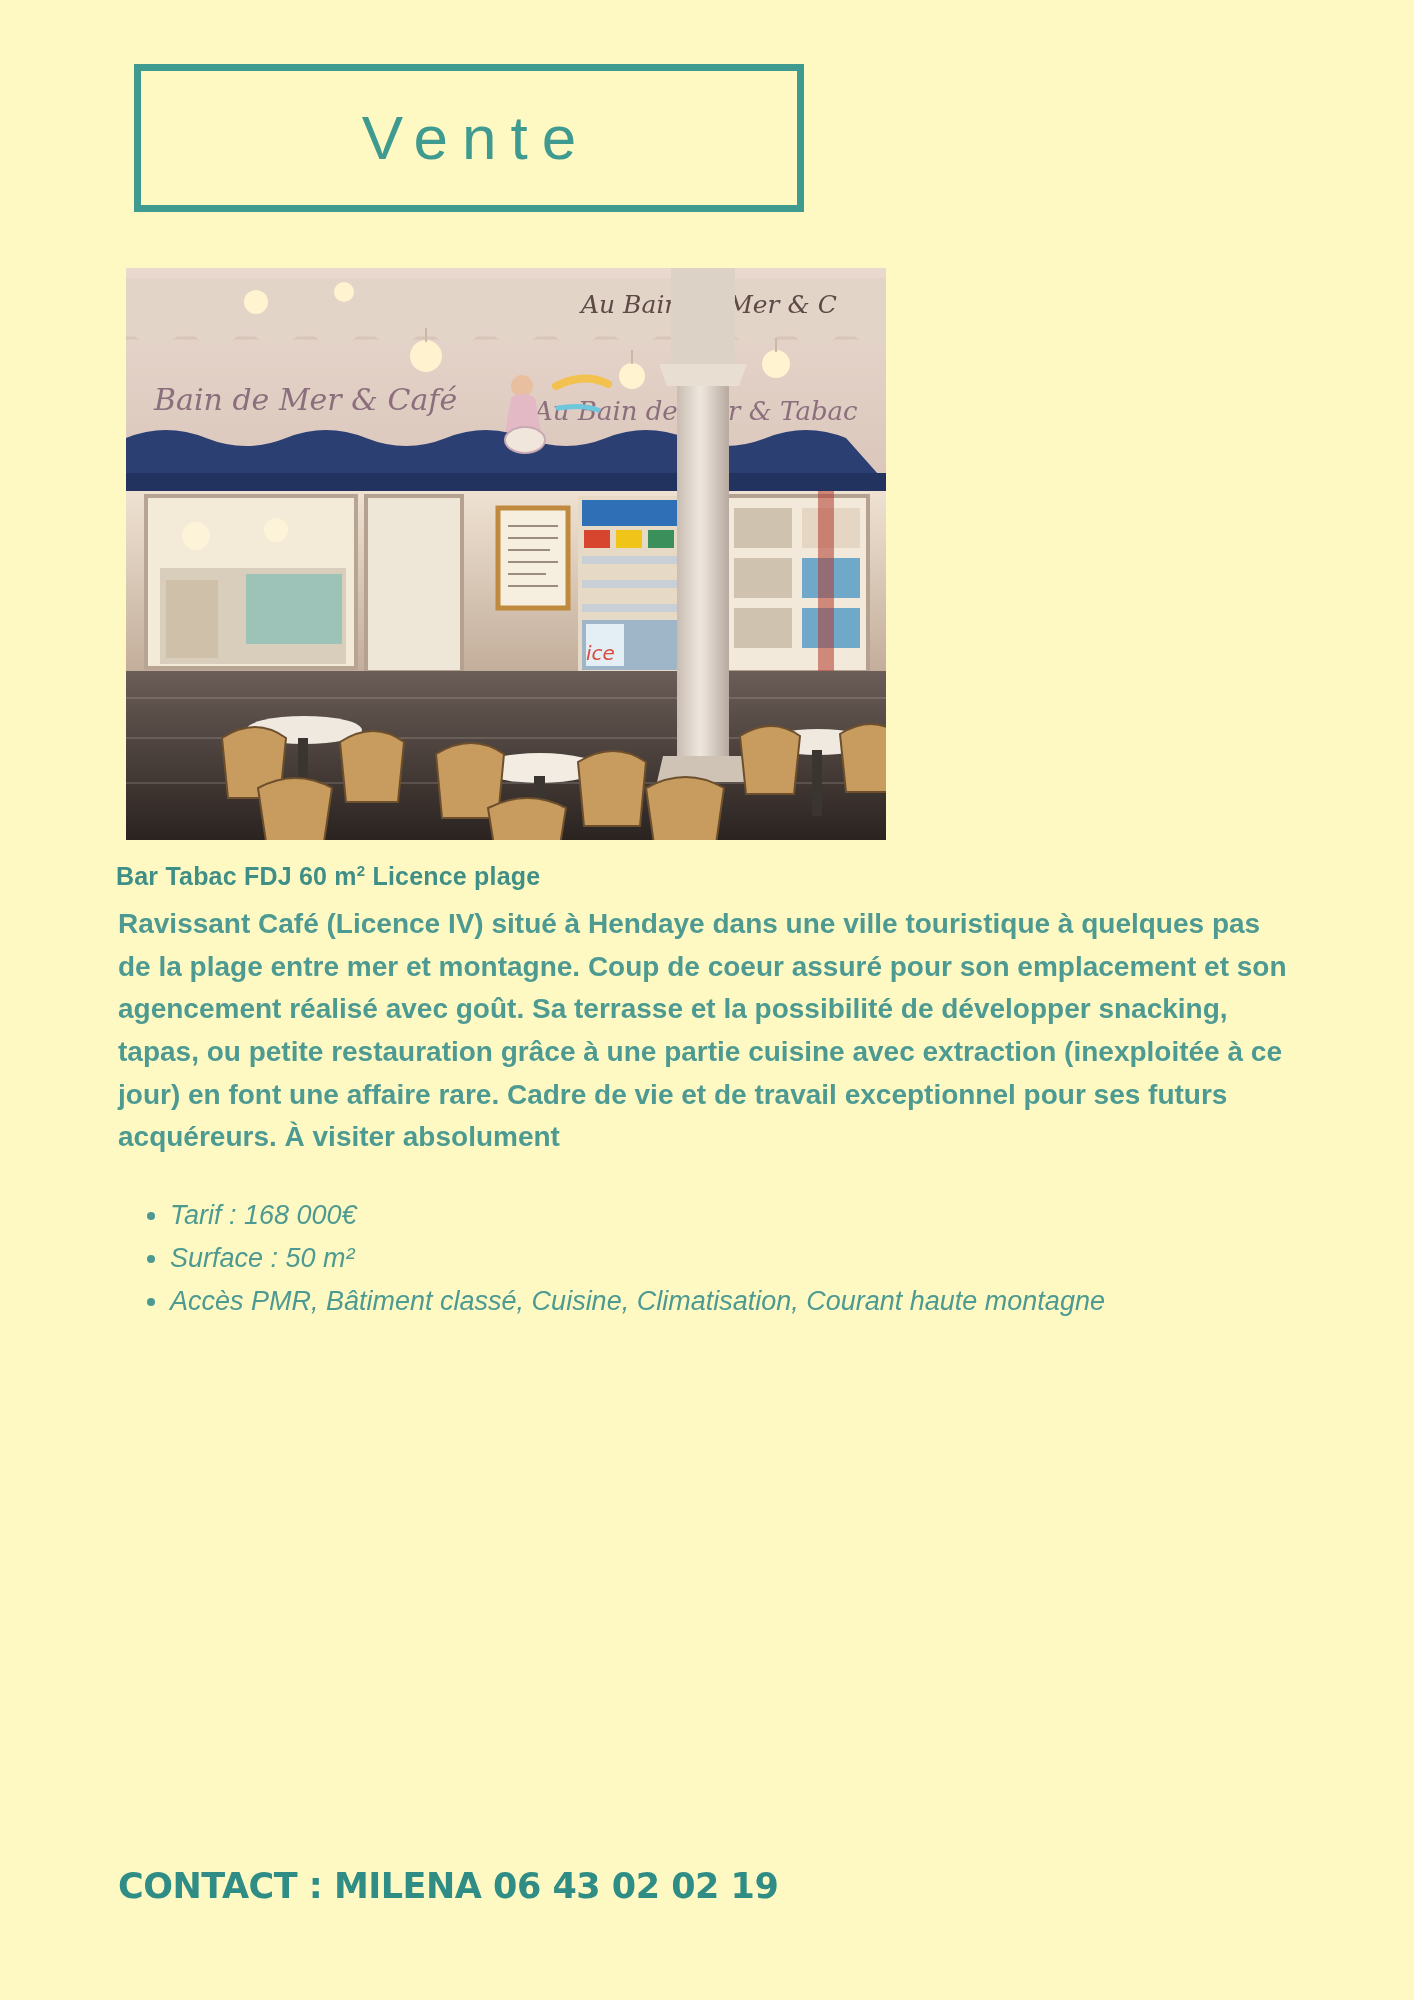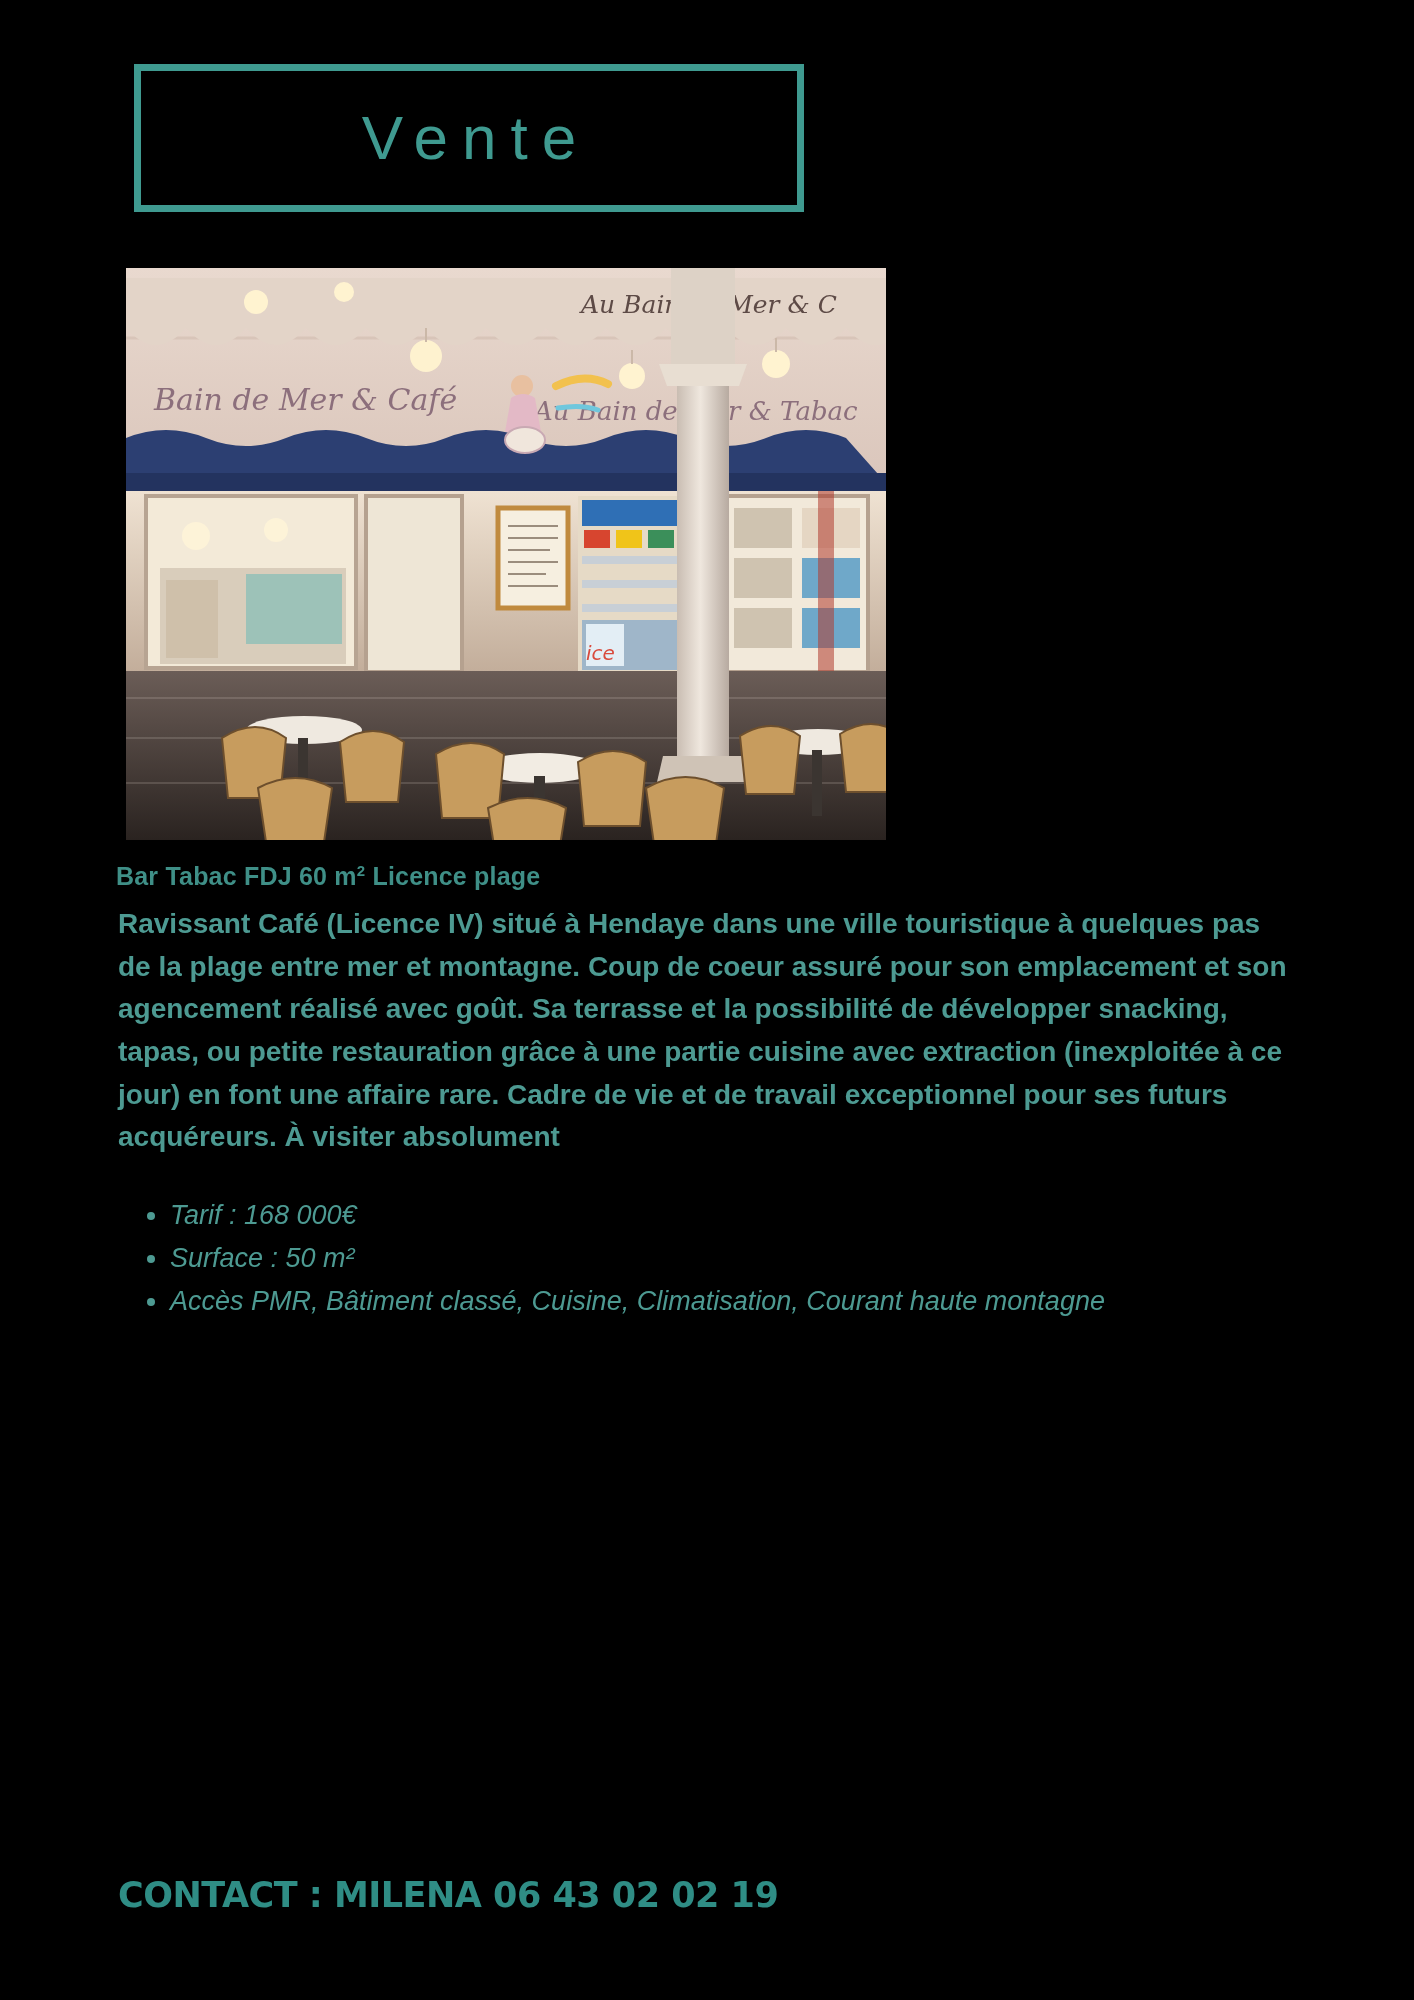--- a/index.html
+++ b/index.html
@@ -12,21 +12,21 @@
     height: 2000px;
     position: relative;
     font-family: "Liberation Sans", sans-serif;
     color: #3f8f87;
     overflow: hidden;
   }
 
   .page {
     position: absolute;
     inset: 0;
-    background: #000000;
+    background: #fef9c3;
   }
 
   
   .title-box {
     position: absolute;
     left: 134px;
     top: 64px;
     width: 670px;
     height: 148px;
     border: 7px solid #3f9a90;
@@ -96,21 +96,20 @@
   
   .contact {
     position: absolute;
     left: 118px;
     top: 1866px;
     font-size: 35px;
     font-weight: bold;
     color: #2f8d85;
     letter-spacing: -0.5px;
     font-family: "DejaVu Sans", sans-serif;
-    margin-top: 9px;
   }
 </style>
 </head>
 <body>
 
 <div class="page">
 
   <div class="title-box">
     <div class="title-text">Vente</div>
   </div>

